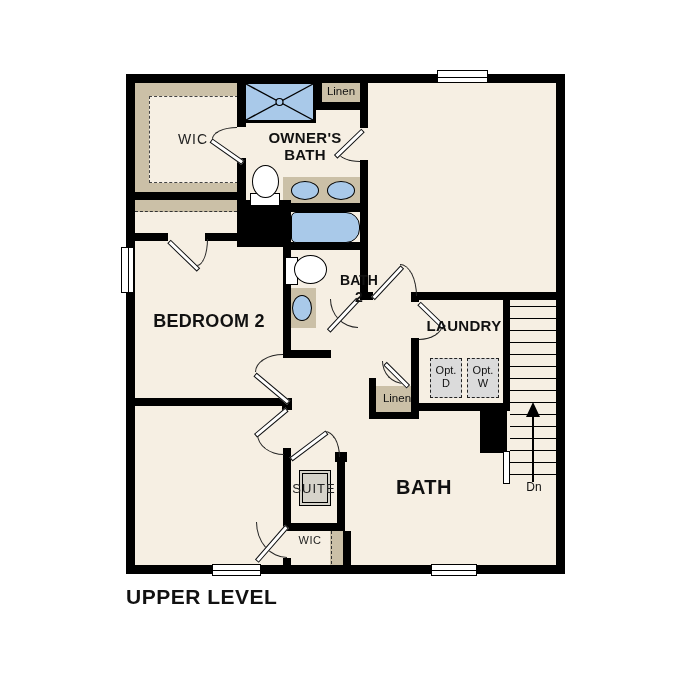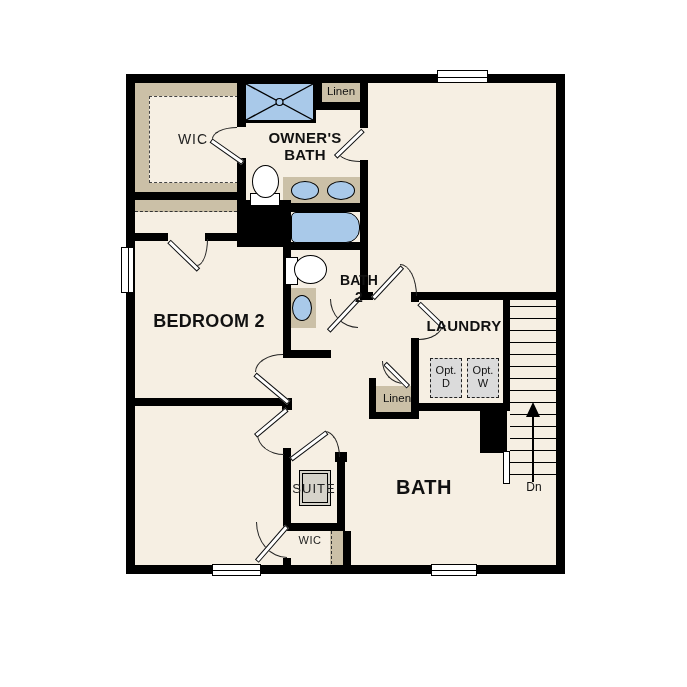--- a/index.html
+++ b/index.html
@@ -189,14 +189,15 @@
     <div>BATH</div>
     <div>2</div>
   </div>
   <div class="lbl bold" id="t-laundry">LAUNDRY</div>
   <div class="lbl" id="t-linen-hall">Linen</div>
   <div class="lbl" id="t-furn">SUITE</div>
   <div class="lbl" id="t-wic-lower">WIC</div>
   <div class="lbl bold" id="t-loft">BATH</div>
   <div class="lbl" id="t-dn">Dn</div>
 
+  <div class="lbl bold" id="t-title">UPPER LEVEL</div>
 
 </div>
 
 </body></html>

